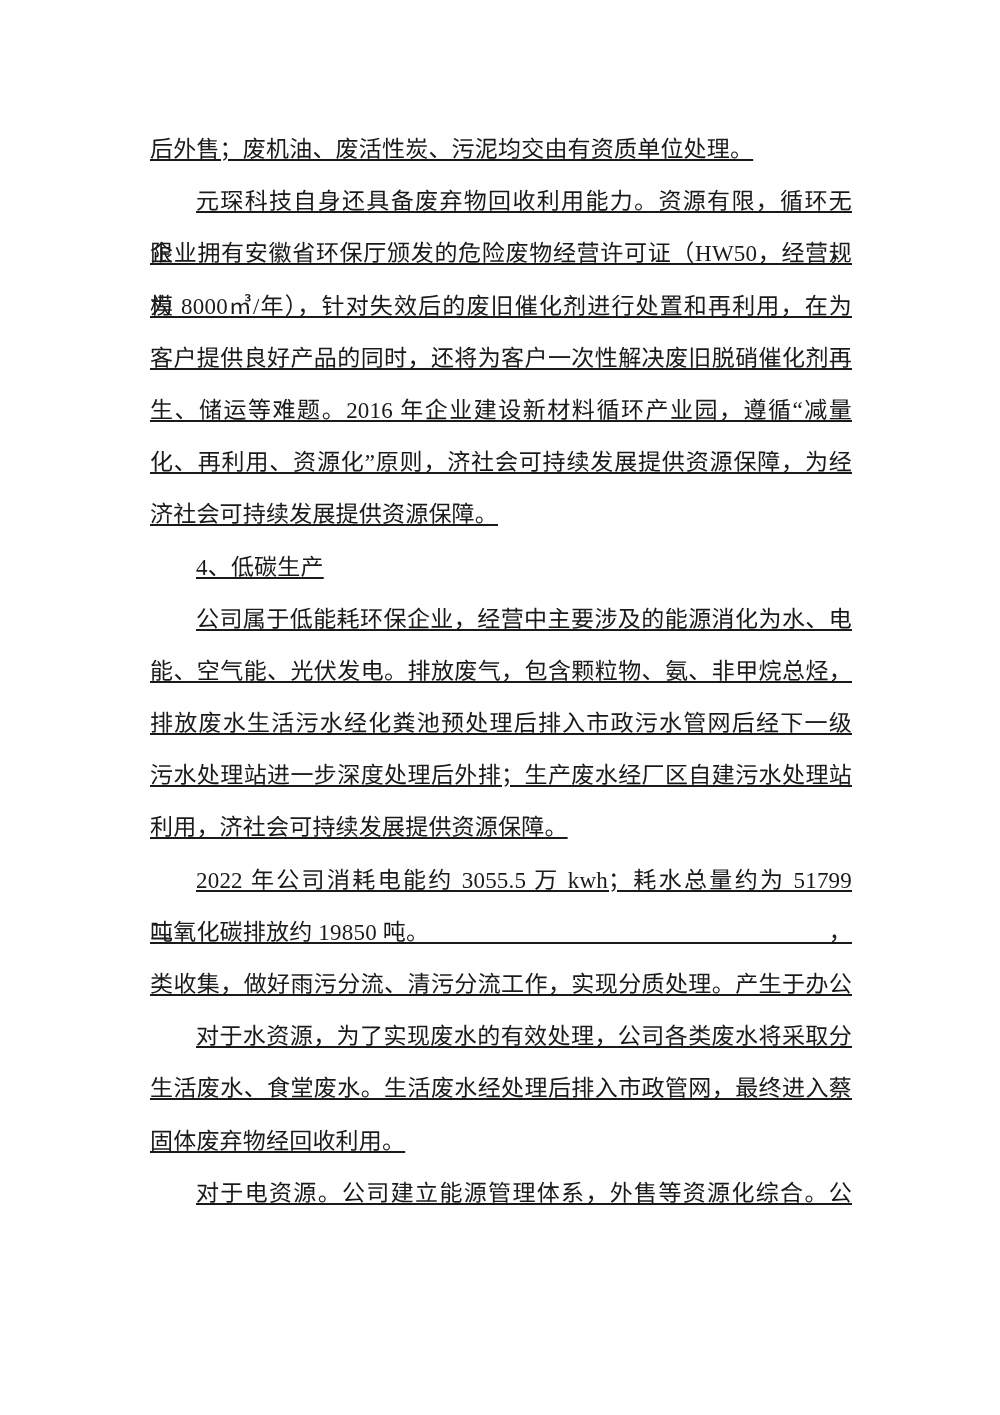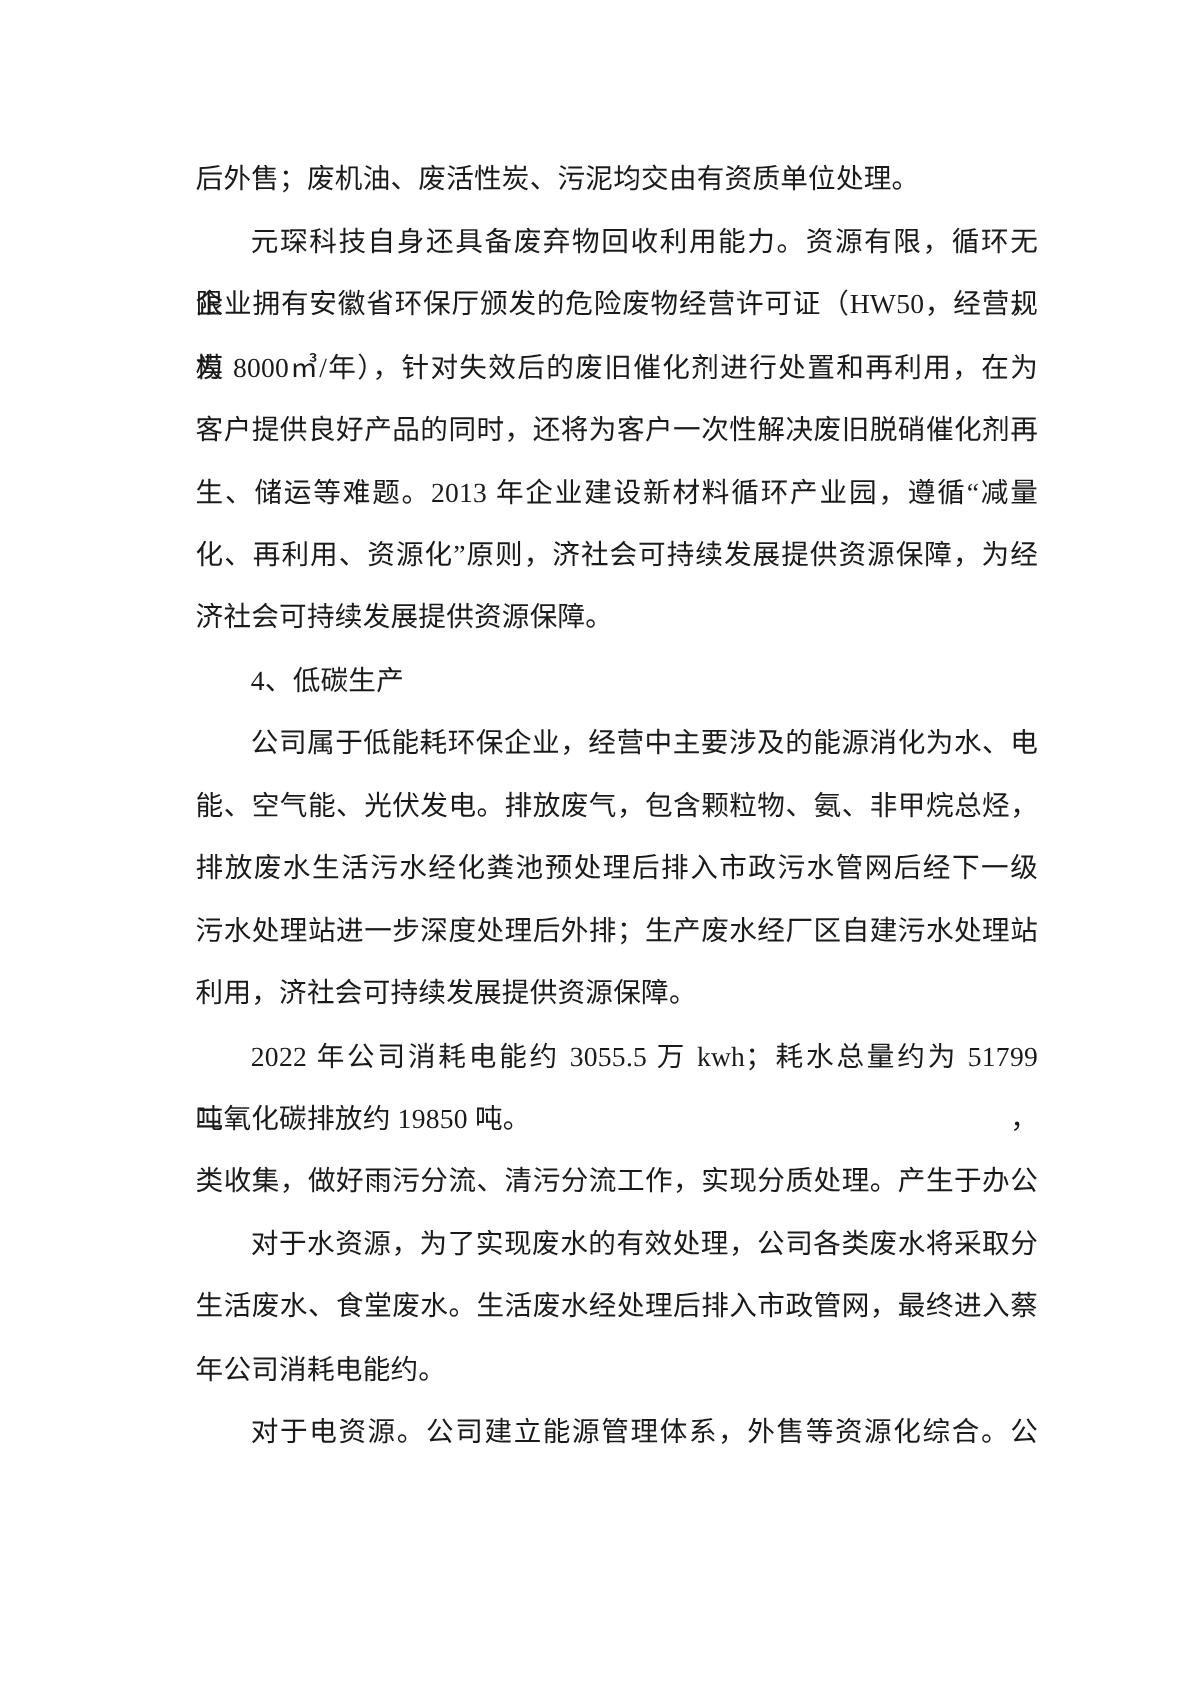--- a/index.html
+++ b/index.html
@@ -9,28 +9,29 @@
   }
   .page {
     position: relative;
     width: 1000px;
     height: 1415px;
     background: #ffffff;
     overflow: hidden;
   }
   .doc-text {
     position: absolute;
-    left: 163px;
+    left: 150px;
     top: 124px;
     width: 702px;
     font-family: "Liberation Serif", "DejaVu Serif", serif;
     font-size: 23px;
     line-height: 52.2px;
     color: #1a1a1a;
     letter-spacing: 0.2px;
+    text-decoration: underline;
   }
   .text-line {
     height: 52.2px;
     text-align: left;
   }
   .text-line.justify {
     text-align: justify;
     text-align-last: justify;
     text-justify: inter-ideograph;
   }
@@ -41,30 +42,30 @@
 </head>
 <body>
 
 <div class="page" style="background: rgb(255, 255, 255);">
   <div class="doc-text" style="color: rgb(26, 26, 26);">
       <div class="text-line">后外售；废机油、废活性炭、污泥均交由有资质单位处理。</div>
       <div class="text-line justify indent">元琛科技自身还具备废弃物回收利用能力。资源有限，循环无限，</div>
       <div class="text-line justify">企业拥有安徽省环保厅颁发的危险废物经营许可证（HW50，经营规模</div>
       <div class="text-line justify">为 8000㎥/年），针对失效后的废旧催化剂进行处置和再利用，在为</div>
       <div class="text-line justify">客户提供良好产品的同时，还将为客户一次性解决废旧脱硝催化剂再</div>
-      <div class="text-line justify">生、储运等难题。2013 年企业建设新材料循环产业园，遵循“减量</div>
+      <div class="text-line justify">生、储运等难题。2016 年企业建设新材料循环产业园，遵循“减量</div>
       <div class="text-line justify">化、再利用、资源化”原则，济社会可持续发展提供资源保障，为经</div>
       <div class="text-line">济社会可持续发展提供资源保障。</div>
       <div class="text-line indent">4、低碳生产</div>
       <div class="text-line justify indent">公司属于低能耗环保企业，经营中主要涉及的能源消化为水、电</div>
       <div class="text-line justify">能、空气能、光伏发电。排放废气，包含颗粒物、氨、非甲烷总烃，</div>
       <div class="text-line justify">排放废水生活污水经化粪池预处理后排入市政污水管网后经下一级</div>
       <div class="text-line justify">污水处理站进一步深度处理后外排；生产废水经厂区自建污水处理站</div>
       <div class="text-line">利用，济社会可持续发展提供资源保障。</div>
       <div class="text-line justify indent">2022 年公司消耗电能约 3055.5 万 kwh；耗水总量约为 51799 吨，</div>
       <div class="text-line">二氧化碳排放约 19850 吨。</div>
       <div class="text-line justify">类收集，做好雨污分流、清污分流工作，实现分质处理。产生于办公</div>
       <div class="text-line justify indent">对于水资源，为了实现废水的有效处理，公司各类废水将采取分</div>
       <div class="text-line justify">生活废水、食堂废水。生活废水经处理后排入市政管网，最终进入蔡</div>
-      <div class="text-line">年公司消耗电能约。</div>
+      <div class="text-line">固体废弃物经回收利用。</div>
       <div class="text-line justify indent">对于电资源。公司建立能源管理体系，外售等资源化综合。公</div>
     </div>
 </div>
 
 </body></html>

